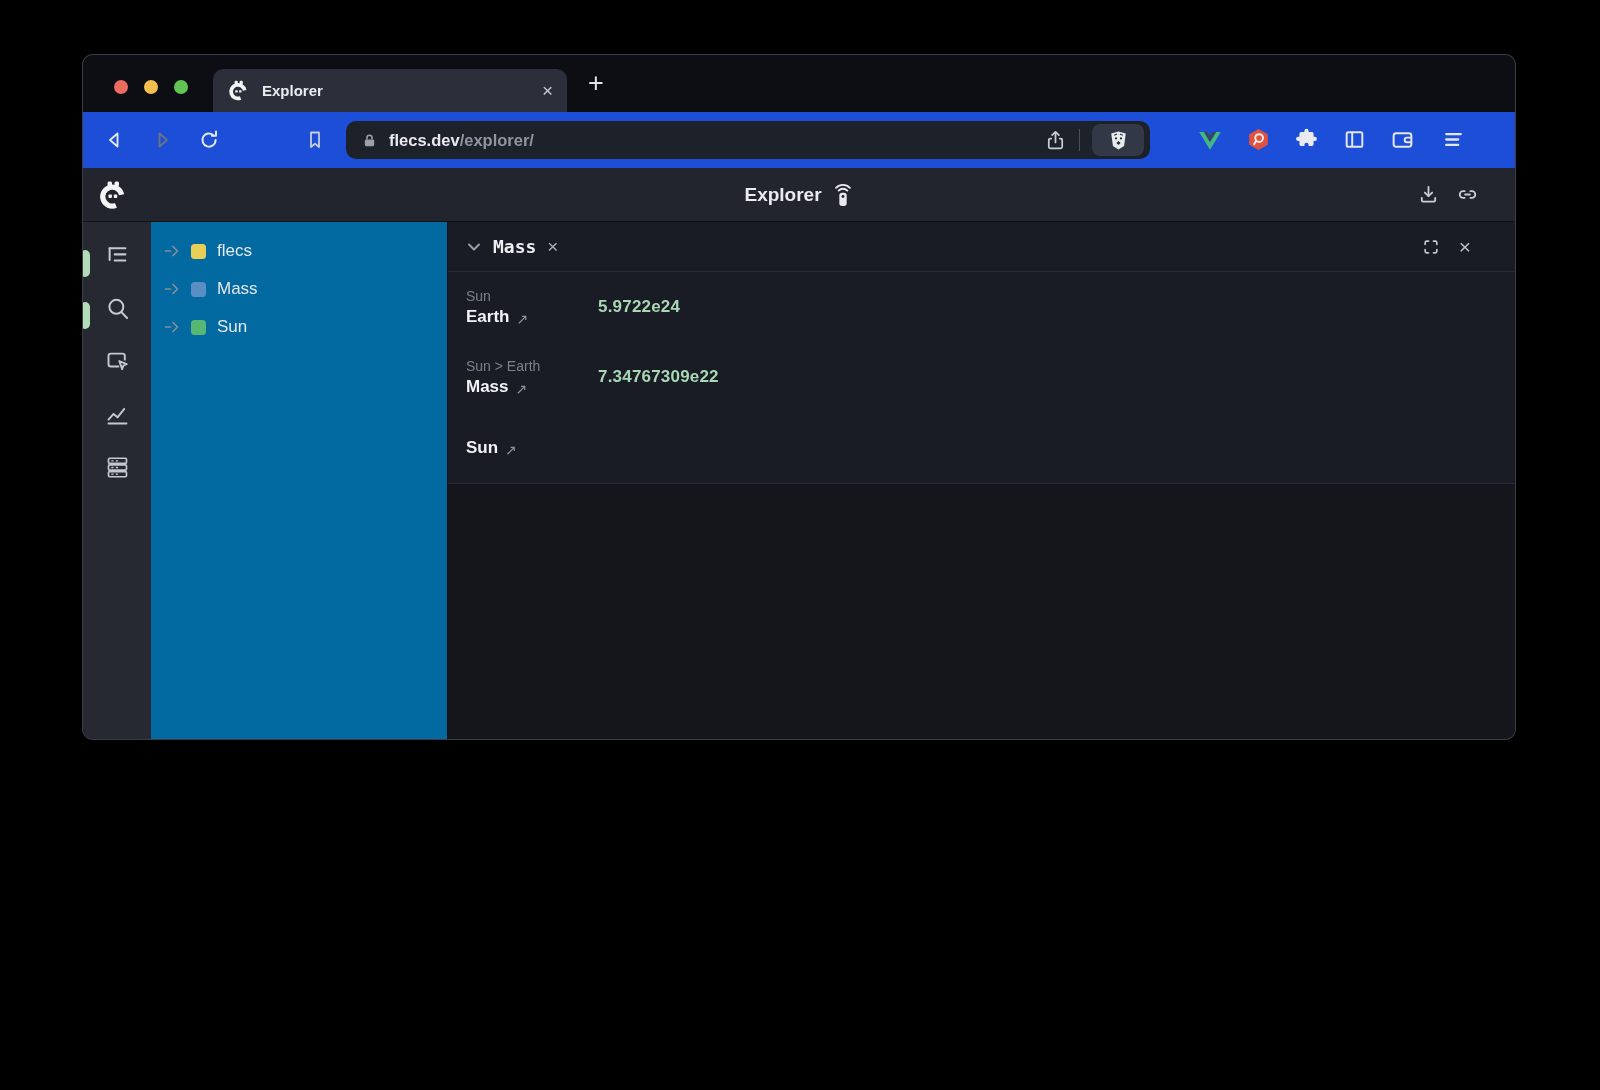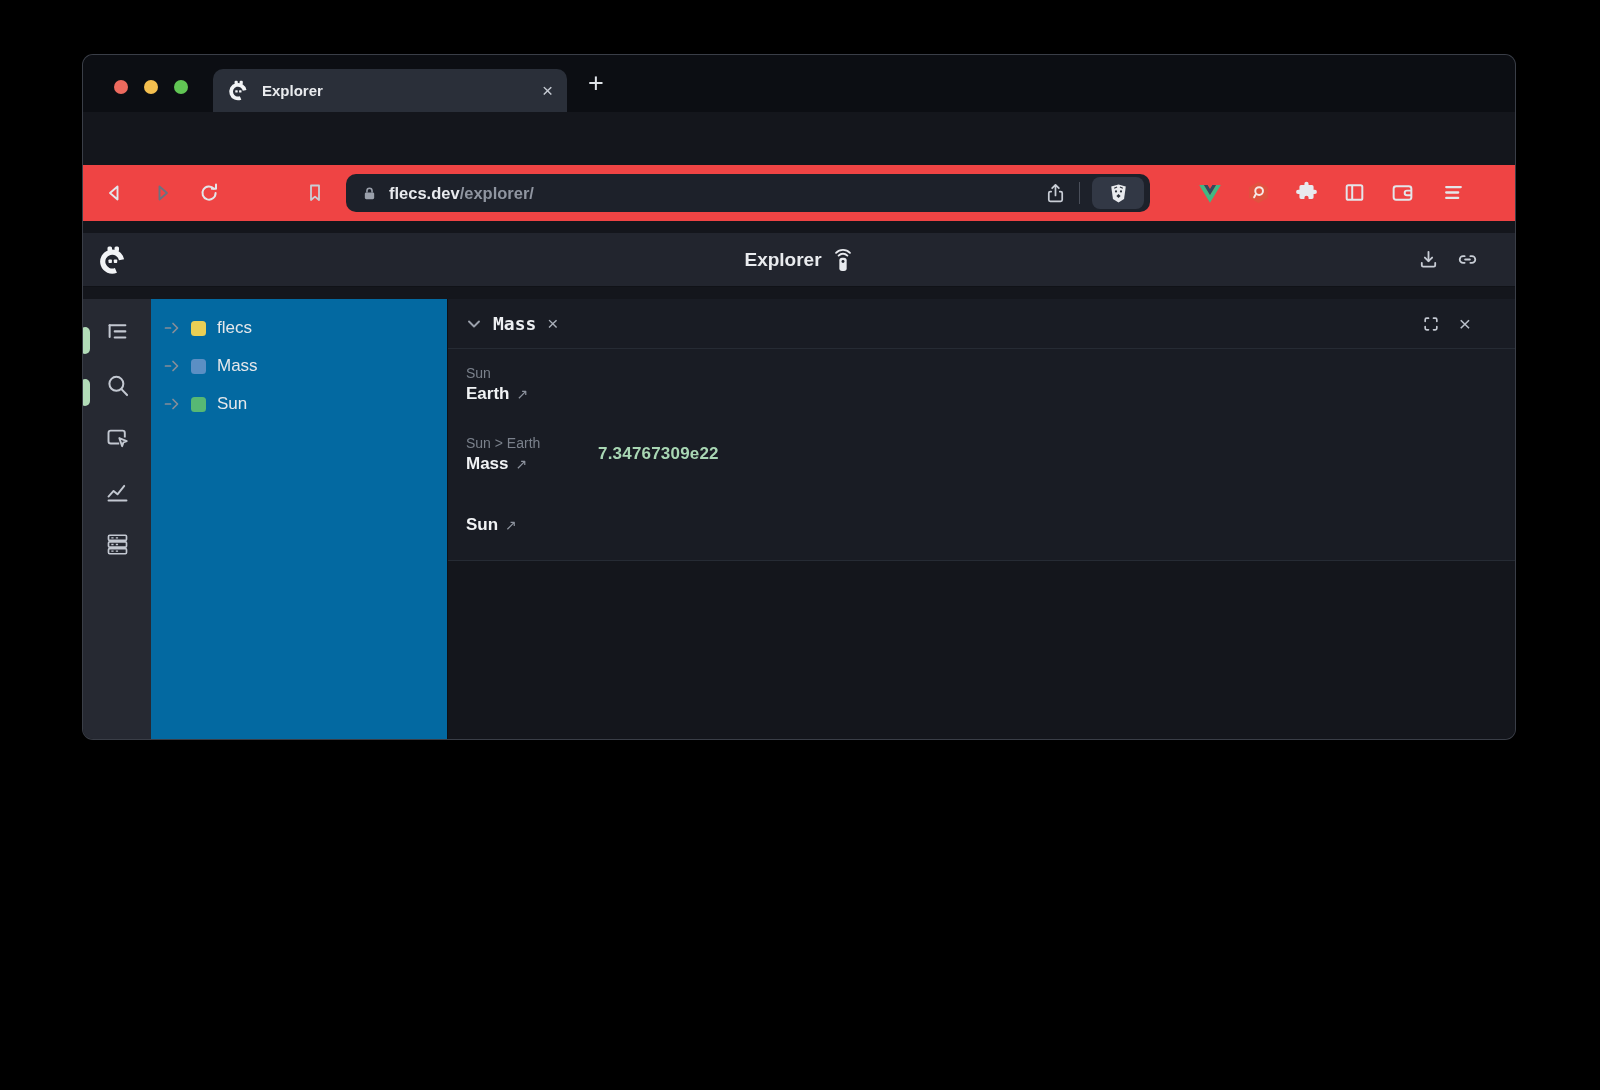--- a/index.html
+++ b/index.html
@@ -1,38 +1,38 @@
 <!DOCTYPE html>
 <html><head>
 <meta charset="utf-8">
 <style>
   * { margin:0; padding:0; box-sizing:border-box; }
   html,body { width:1600px; height:1090px; background:#000; overflow:hidden;
               font-family:"Liberation Sans", sans-serif; }
 
   .window { position:absolute; left:83px; top:55px; width:1432px; height:684px;
             border-radius:10px; overflow:hidden; background:#14161c;
-            box-shadow:0 0 0 1px #3a3e47; display:flex; flex-direction:column;gap:12px; }
+            box-shadow:0 0 0 1px #3a3e47; display:flex; flex-direction:column; }
 
   
   .tabstrip { position:relative; height:57px; background:#0c0e13; flex:0 0 auto; }
   .traffic { position:absolute; top:25px; width:14px; height:14px; border-radius:50%; }
   .tl-red    { left:31px;  background:#ed6a5e; }
   .tl-yellow { left:61px;  background:#f4bf4f; }
   .tl-green  { left:91px;  background:#61c554; }
   .tab { position:absolute; left:130px; top:14px; width:354px; height:43px;
          background:#2a2f39; border-radius:10px 10px 0 0;
          display:flex; align-items:center; padding:0 14px; }
   .tab-title { flex:1; margin-left:12px; color:#e9ebee; font-size:15px; font-weight:bold; }
   .tab-close { color:#c6cbd3; font-size:19px; line-height:1; cursor:default; }
   .newtab { position:absolute; left:505px; top:13px; color:#dfe3e8; font-size:27px;
             font-weight:300; line-height:30px; }
 
   
-  .toolbar { position:relative; height:56px; background:#ef4444; flex:0 0 auto;margin-top:41px; }
+  .toolbar { position:relative; height:56px; background:#1d4ed8; flex:0 0 auto; }
   .tb-icon { position:absolute; top:16px; width:24px; height:24px; }
   .urlbar { position:absolute; left:263px; top:9px; width:804px; height:38px;
             background:#1d212a; border-radius:10px; display:flex; align-items:center;
             padding:0 6px 0 15px; }
   .url-domain { color:#e8eaee; font-size:16.5px; font-weight:bold; margin-left:11px; }
   .url-path { color:#8f95a0; font-size:16.5px; font-weight:bold; }
   .url-right { margin-left:auto; display:flex; align-items:center; }
   .url-divider { width:1px; height:22px; background:#4a4f5a; margin:0 12px; }
   .shield-pill { width:52px; height:32px; border-radius:8px; background:#323845;
                  display:flex; align-items:center; justify-content:center; }
@@ -78,21 +78,21 @@
 
   .qtable { background:#191c24; border-bottom:1px solid #262b34; flex:0 0 auto; }
   .thead { display:grid; grid-template-columns:132px 1fr; padding:0 18px; height:59px;
            align-items:center; border-bottom:1px solid #262b34;
            color:#a9afb9; font-size:17px; }
   .qrow { display:grid; grid-template-columns:132px 1fr; padding:0 18px;
           align-items:center; }
   .rh-70 { min-height:70px; } .rh-71 { min-height:71px; }
   .row-path { font-size:14px; color:#7a808b; margin-bottom:3px; }
   .row-path:empty { display:none; margin:0; }
-  .row-nameline { display:flex; align-items:center; gap:7px; }
+  .row-nameline { display:flex; align-items:flex-end; gap:7px; }
   .row-name { color:#f1f3f5; font-size:17px; font-weight:bold; }
   .link-arrow { color:#8d939e; font-size:14px; }
   .row-value { color:#a9d7b4; font-size:17px; font-weight:bold; letter-spacing:.2px; }
 
   svg { display:block; }
 </style>
 </head>
 <body>
 
 <div class="window">
@@ -358,20 +358,21 @@
       <div class="qtable">
 
         <div class="qrow rh-70">
           <div>
             <div class="row-path">Sun</div>
             <div class="row-nameline">
               <span class="row-name">Earth</span>
               <span class="link-arrow">↗</span>
             </div>
           </div>
+          <div class="row-value">5.9722e24</div>
         </div>
 
         <div class="qrow rh-70">
           <div>
             <div class="row-path">Sun &gt; Earth</div>
             <div class="row-nameline">
               <span class="row-name">Mass</span>
               <span class="link-arrow">↗</span>
             </div>
           </div>

